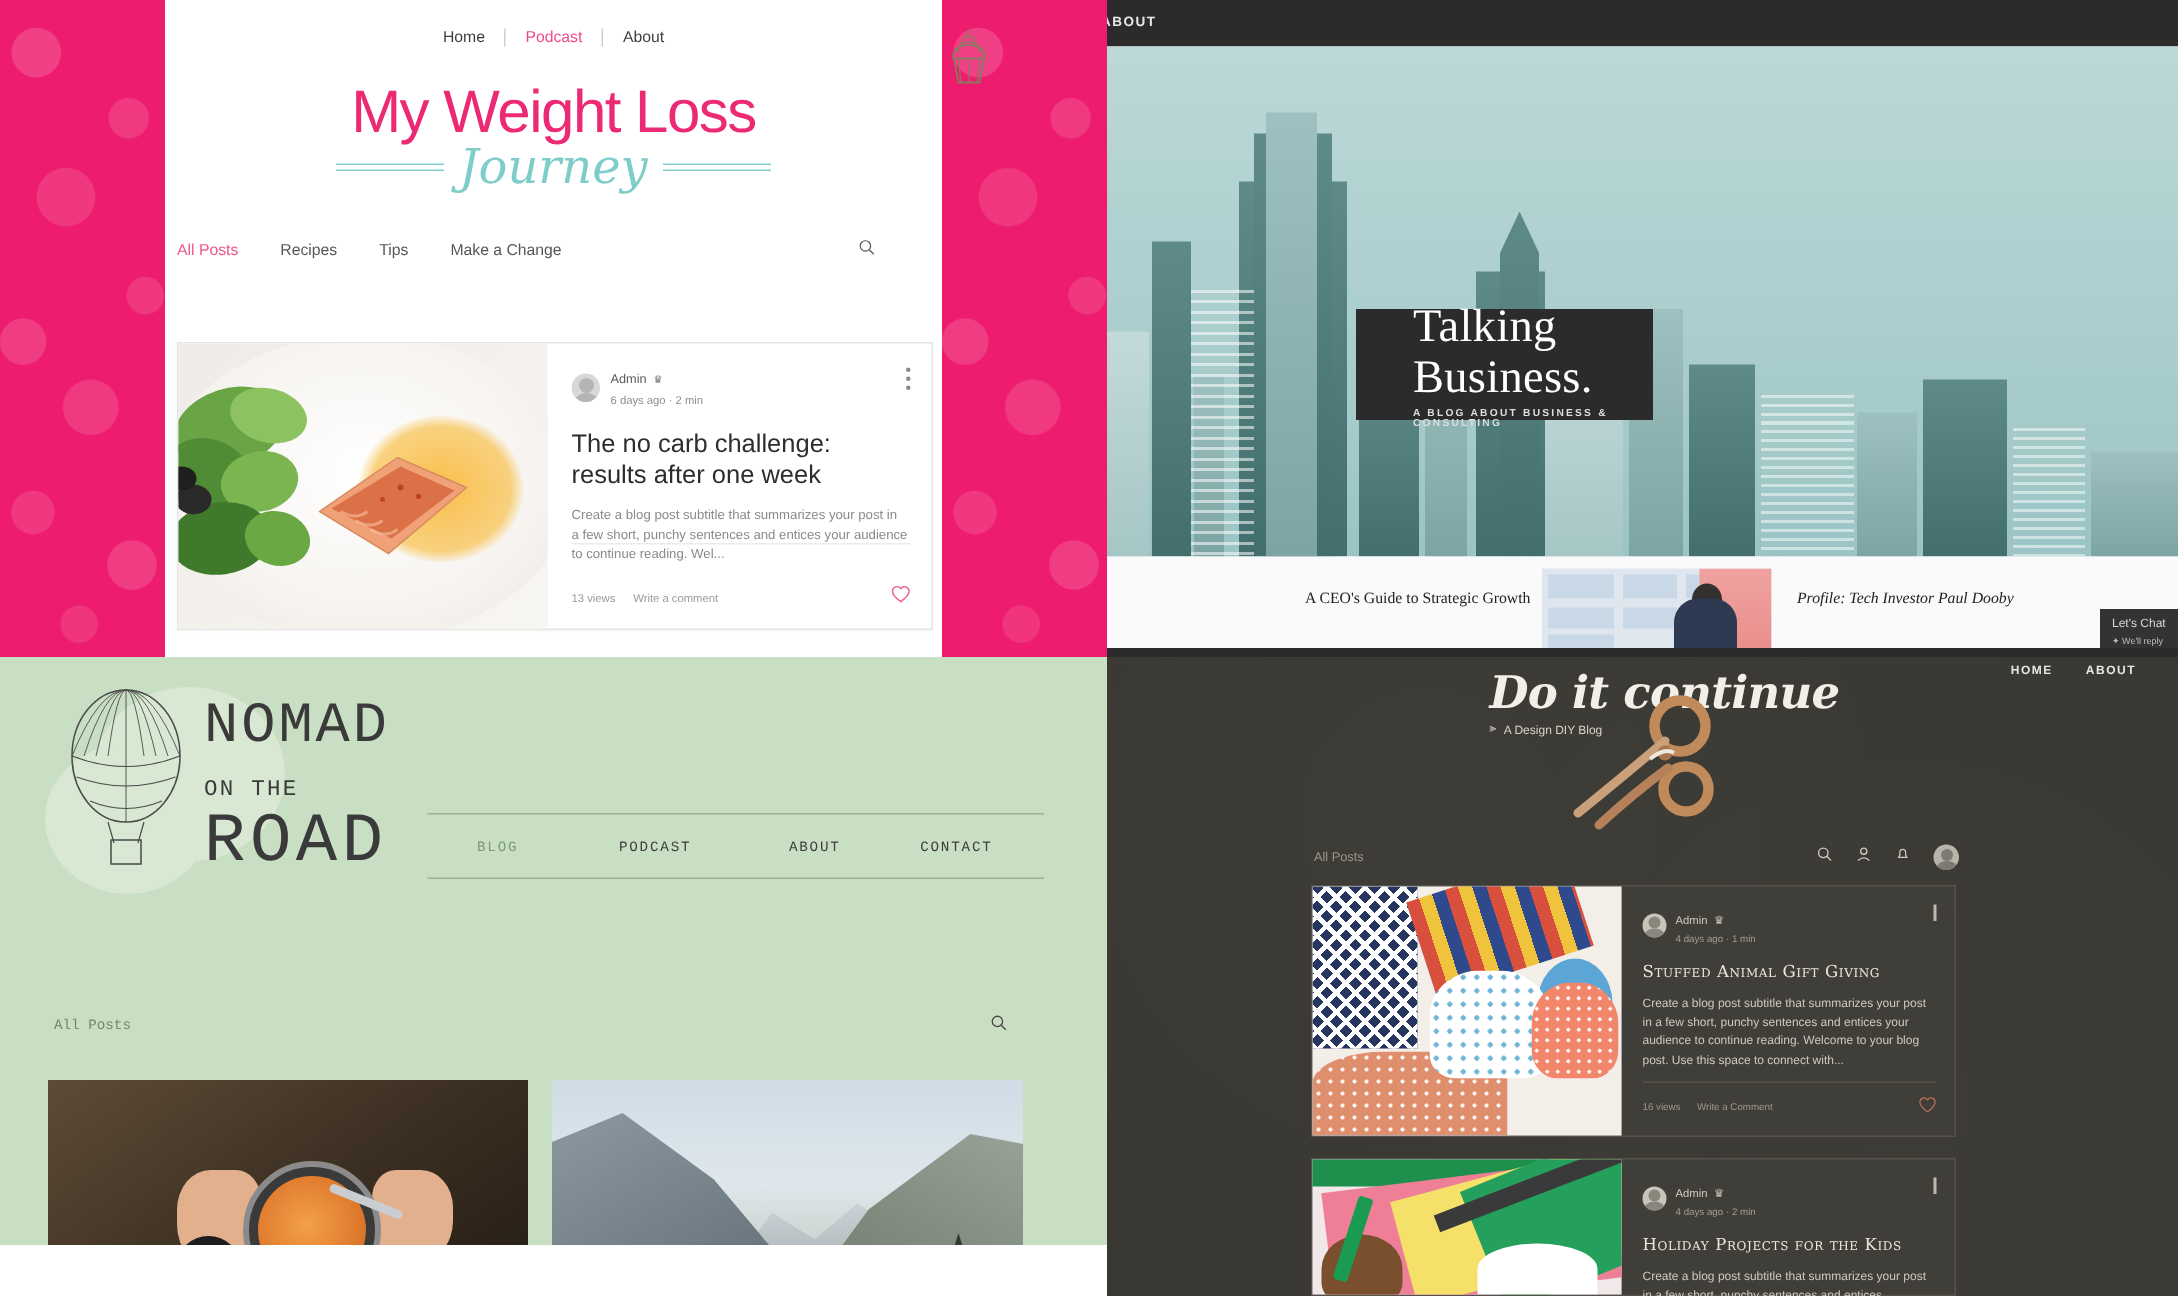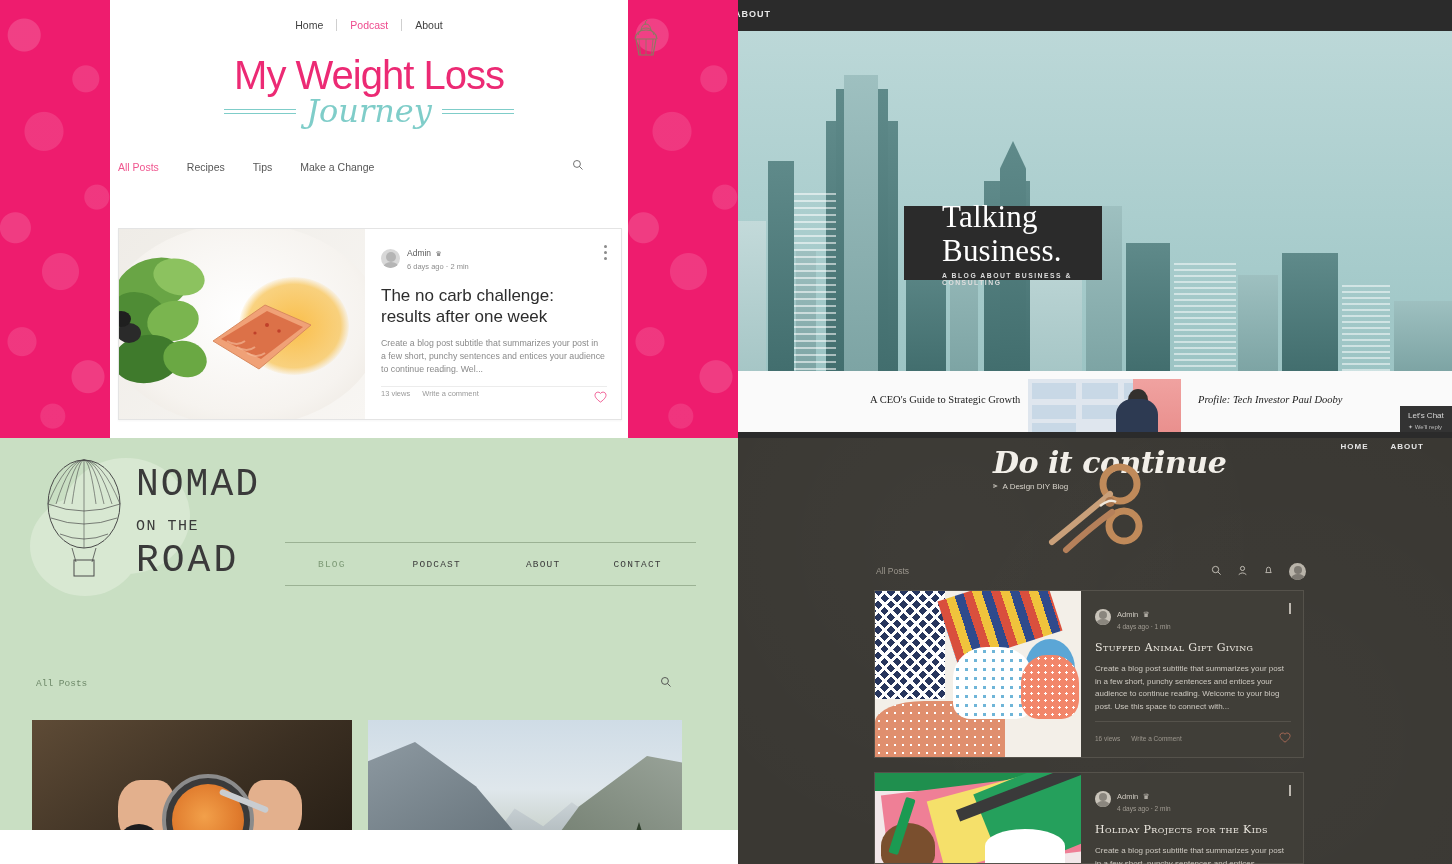--- a/index.html
+++ b/index.html
@@ -71,21 +71,21 @@
   .post-meta { line-height:11px; }
   .post-author { font-size:8.5px; color:#5a5a5a; }
   .post-crown { font-size:7px; color:#707070; }
   .post-sub { font-size:7.5px; color:#8e8e8e; margin-top:2px; }
   .kebab { position:absolute; right:14px; top:16px; width:3px; }
   .kebab i { display:block; width:3px; height:3px; background:#8b8b8b; border-radius:50%; margin-bottom:3px; }
 
   .post-title { font-size:17px; color:#2d2d2d; line-height:21px; margin-top:13px; font-weight:400; }
   .post-excerpt { font-size:8.8px; color:#8a8a8a; line-height:13px; margin-top:10px; }
   .post-footer { position:absolute; left:16px; right:14px; bottom:12px; border-top:1px solid #ececec;
-     padding-top:2px; display:flex; align-items:flex-start; }
+     padding-top:26px; display:flex; align-items:center; }
   .post-views { font-size:7.5px; color:#9a9a9a; margin-right:12px; }
   .post-comment { font-size:7.5px; color:#9a9a9a; }
   .post-like { margin-left:auto; }
 
   
   .plate { position:absolute; left:-14px; top:-6px; width:276px; height:204px; border-radius:50%;
     background:radial-gradient(ellipse at 50% 45%, #ffffff 0%, #f6f3ef 62%, #e8e2da 100%); }
   .plate-shadow { position:absolute; inset:0; background:linear-gradient(135deg,#efece7,#f8f6f3); }
   .greens { position:absolute; left:-6px; top:18px; width:120px; height:150px; }
   .salmon { position:absolute; left:88px; top:66px; width:108px; height:80px; }
@@ -132,21 +132,21 @@
   
   .nm-bg { position:absolute; inset:0; background:#c9dfc3; }
   .nm-blob { position:absolute; left:62px; top:20px; width:128px; height:116px;
      background:#d8e8d2; border-radius:50%; }
   .nm-blob2 { position:absolute; left:30px; top:58px; width:110px; height:100px;
      background:#d8e8d2; border-radius:50%; }
   .balloon { position:absolute; left:38px; top:20px; width:92px; height:120px; }
   .nm-word { position:absolute; left:136px; }
   .nm-nomad { top:26px; font-size:38px; color:#3a3a3a; letter-spacing:2px; line-height:42px; font-weight:400;}
   .nm-onthe { top:80px; font-size:15px; color:#3a3a3a; letter-spacing:1.5px; }
-  .nm-road  { top:102px; font-size:38px; color:#3a3a3a; letter-spacing:3px; line-height:42px; font-weight:400;}
+  .nm-road  { top:102px; font-size:46px; color:#3a3a3a; letter-spacing:3px; line-height:42px; font-weight:400;}
 
   .nm-menu { position:absolute; left:285px; top:104px; width:411px;
      border-top:1px solid #9bb294; border-bottom:1px solid #9bb294; height:44px;
      display:flex; align-items:center; }
   .nm-menu span { font-size:9.5px; color:#3d3d3d; letter-spacing:1.2px; }
   .nm-menu span.active { color:#7d9a76; }
   .nm-menu span:nth-child(1){ margin-left:33px; }
   .nm-menu span:nth-child(2){ margin-left:67px; }
   .nm-menu span:nth-child(3){ margin-left:65px; }
   .nm-menu span:nth-child(4){ margin-left:53px; }

